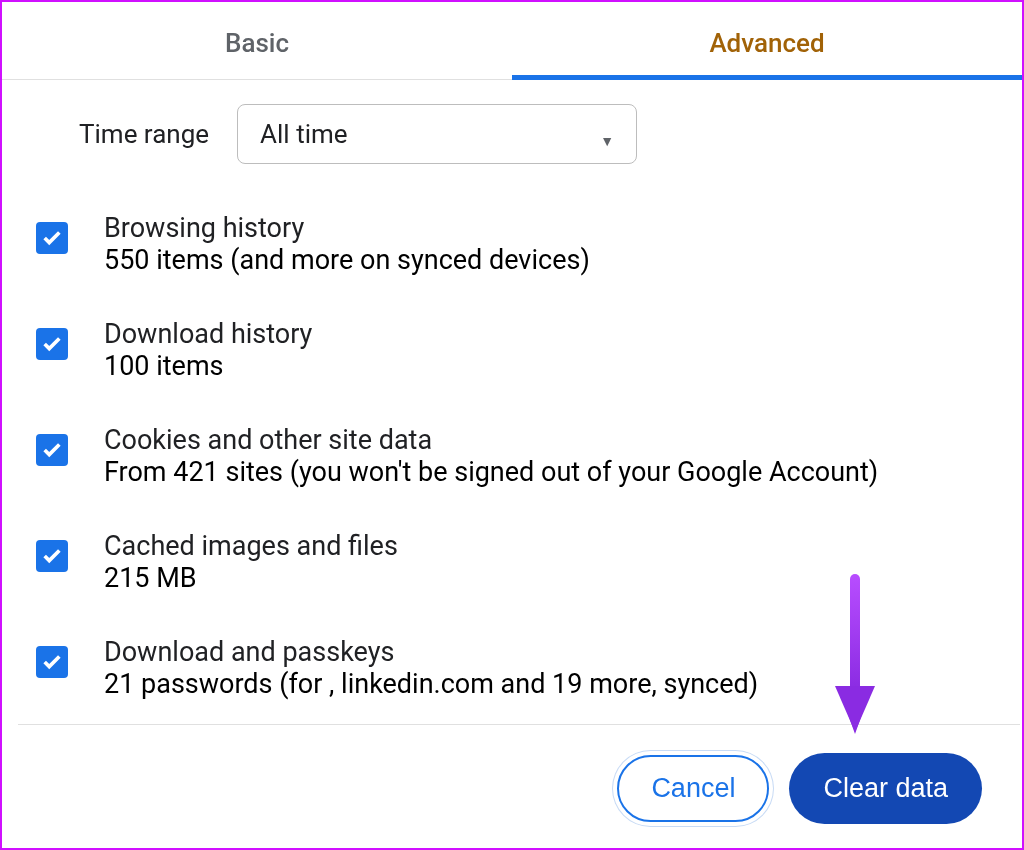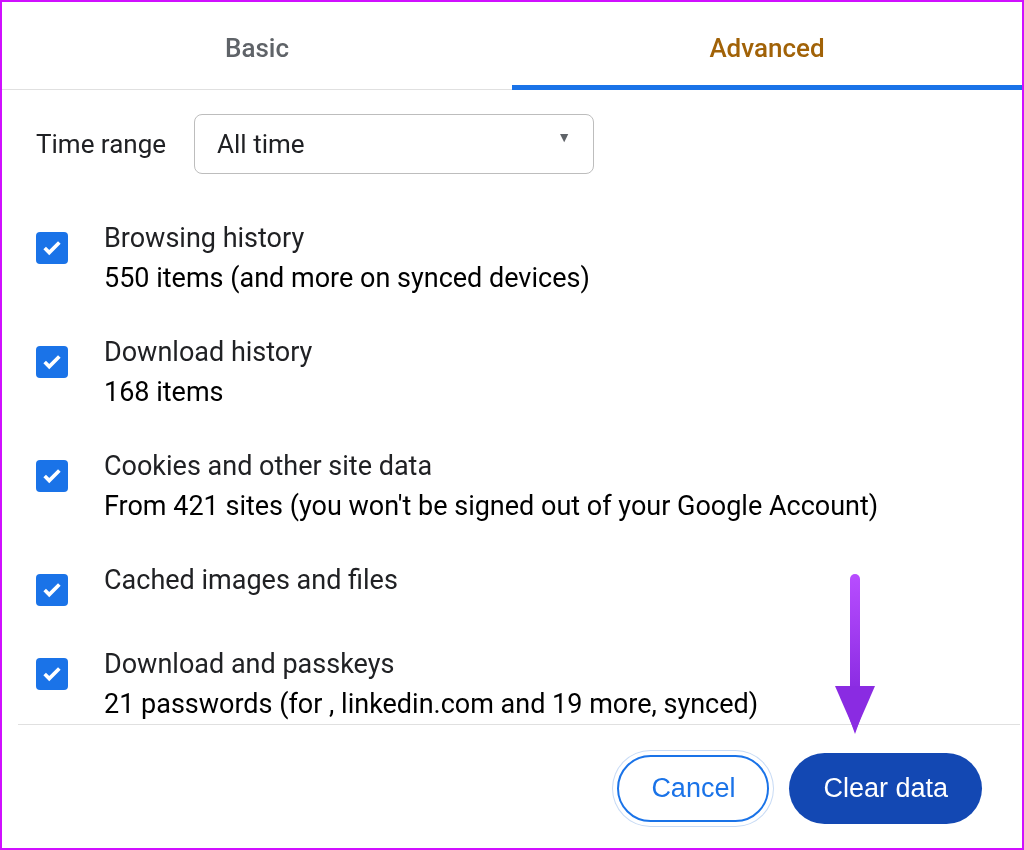--- a/index.html
+++ b/index.html
@@ -12,21 +12,21 @@
       width: 1024px;
       height: 850px;
       background: #fff;
       border: 2px solid #d010ff;
       position: relative;
       overflow: hidden;
     }
     .tabs {
       display: flex;
       border-bottom: 1px solid #e0e0e0;
-      height: 88px;
+      height: 78px;
     }
     .tab {
       flex: 1;
       display: flex;
       align-items: center;
       justify-content: center;
       font-size: 26px;
       font-weight: 500;
       cursor: pointer;
       color: #5f6368;
@@ -52,24 +52,25 @@
     }
     .time-range-row {
       display: flex;
       align-items: center;
       gap: 28px;
       margin-bottom: 48px;
     }
     .time-range-label {
       font-size: 26px;
       color: #202124;
+      margin-left: 43px;
     }
     .time-range-select {
       display: flex;
-      align-items: flex-start;
+      align-items: flex-end;
       justify-content: space-between;
       border: 1px solid #bdbdbd;
       border-radius: 8px;
       padding: 14px 22px;
       width: 400px;
       cursor: pointer;
       font-size: 26px;
       color: #202124;
     }
     .dropdown-icon {
@@ -98,21 +99,20 @@
       flex-shrink: 0;
       cursor: pointer;
     }
     .checkbox svg {
       width: 22px;
       height: 22px;
     }
     .item-text {
       display: flex;
       flex-direction: column;
-      gap: 8px;
     }
     .item-title {
       font-size: 27px;
       color: #202124;
     }
     .item-subtitle {
       font-size: 27px;
       color: #000000;
     }
     .footer {
@@ -196,21 +196,21 @@
     </div>
 
     <div class="checkitem">
       <div class="checkbox">
         <svg viewBox="0 0 24 24">
             <path fill="none" stroke="#fff" stroke-width="4" d="M4 12l5 5L20 6"></path>
           </svg>
       </div>
       <div class="item-text">
         <span class="item-title">Download history</span>
-        <span class="item-subtitle">168 items</span>
+        <span class="item-subtitle">100 items</span>
       </div>
     </div>
 
     <div class="checkitem">
       <div class="checkbox">
         <svg viewBox="0 0 24 24">
             <path fill="none" stroke="#fff" stroke-width="4" d="M4 12l5 5L20 6"></path>
           </svg>
       </div>
       <div class="item-text">
@@ -220,20 +220,21 @@
     </div>
 
     <div class="checkitem">
       <div class="checkbox">
         <svg viewBox="0 0 24 24">
             <path fill="none" stroke="#fff" stroke-width="4" d="M4 12l5 5L20 6"></path>
           </svg>
       </div>
       <div class="item-text">
         <span class="item-title">Cached images and files</span>
+        <span class="item-subtitle">215 MB</span>
       </div>
     </div>
 
     <div class="checkitem">
       <div class="checkbox">
         <svg viewBox="0 0 24 24">
             <path fill="none" stroke="#fff" stroke-width="4" d="M4 12l5 5L20 6"></path>
           </svg>
       </div>
       <div class="item-text">

